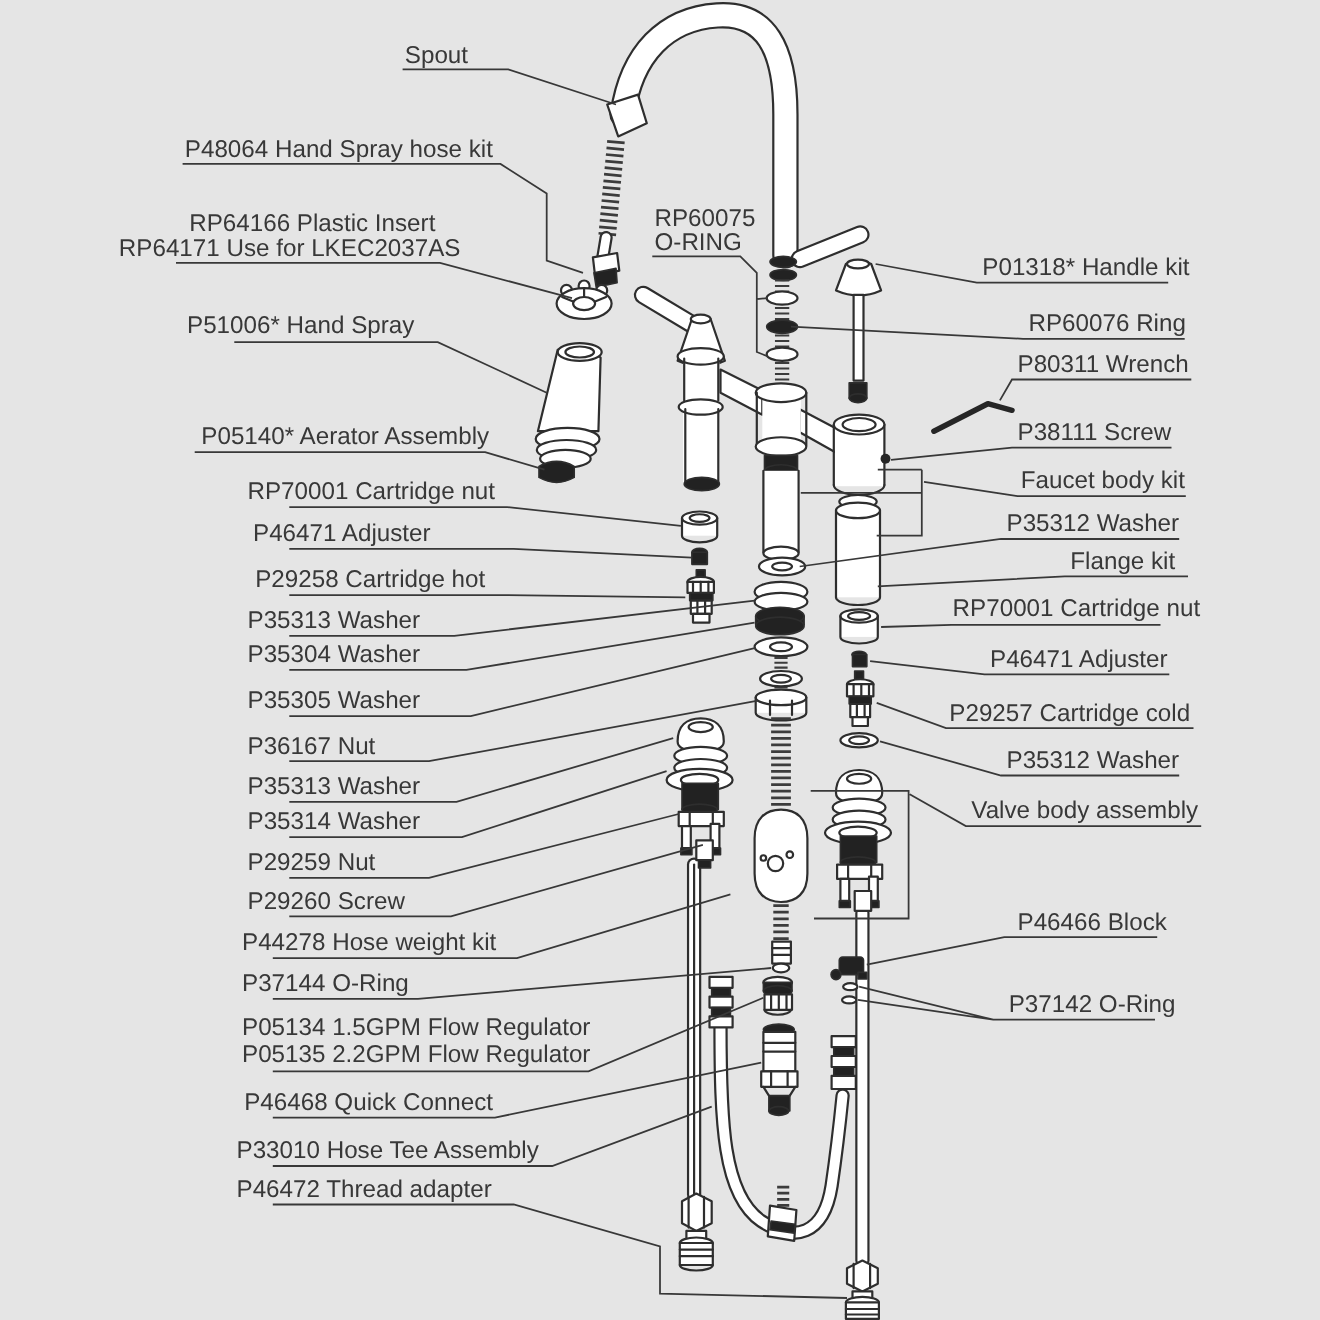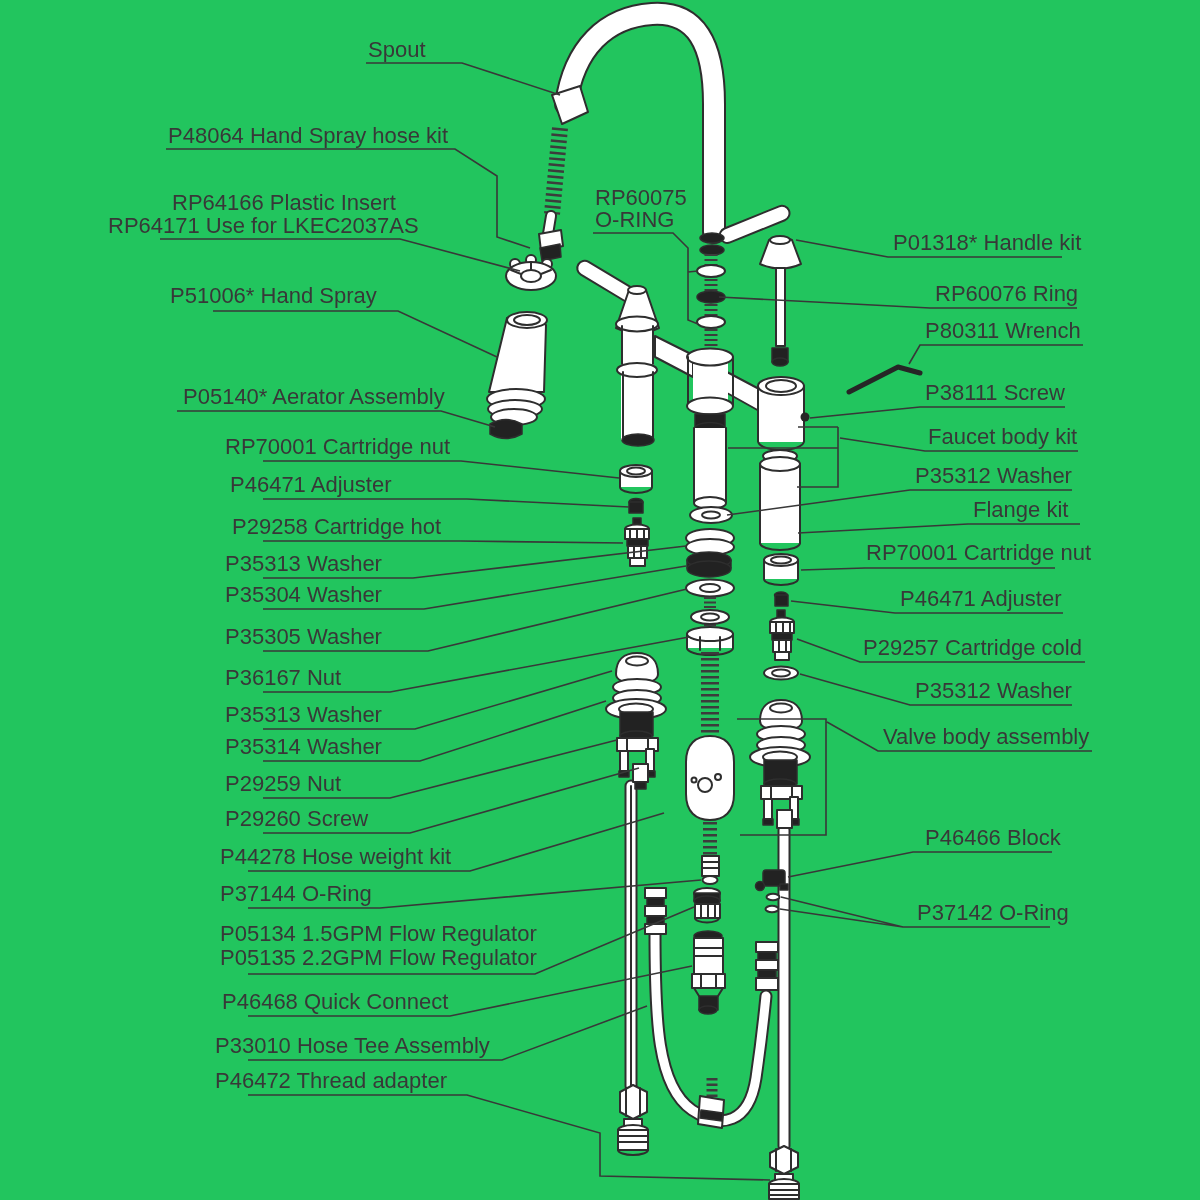--- a/index.html
+++ b/index.html
@@ -1,16 +1,16 @@
 <!DOCTYPE html>
 <html><head>
 <meta charset="utf-8">
 <style>
   html,body{margin:0;padding:0;background:#ffffff;}
-  .stage{position:relative;width:1200px;height:1200px;background:#22c55e;overflow:hidden;}
+  .stage{position:relative;width:1200px;height:1200px;background:#e5e5e5;overflow:hidden;}
   svg{display:block;}
   svg text{font-family:"Liberation Sans", sans-serif;font-size:22px;fill:#383838;}
   .ln{stroke:#383838;stroke-width:1.6;fill:none;}
   .art{stroke:#2e2e2e;stroke-width:2;fill:none;stroke-linejoin:round;stroke-linecap:round;}
   .wfill{stroke:#2e2e2e;stroke-width:2;fill:#ffffff;stroke-linejoin:round;}
   .dfill{stroke:#2e2e2e;stroke-width:1.5;fill:#222222;stroke-linejoin:round;}
   .coil{stroke:#3c3c3c;fill:none;}
   .tubeO{stroke:#2e2e2e;fill:none;stroke-linecap:round;}
   .tubeI{stroke:#ffffff;fill:none;stroke-linecap:round;}
 </style>

